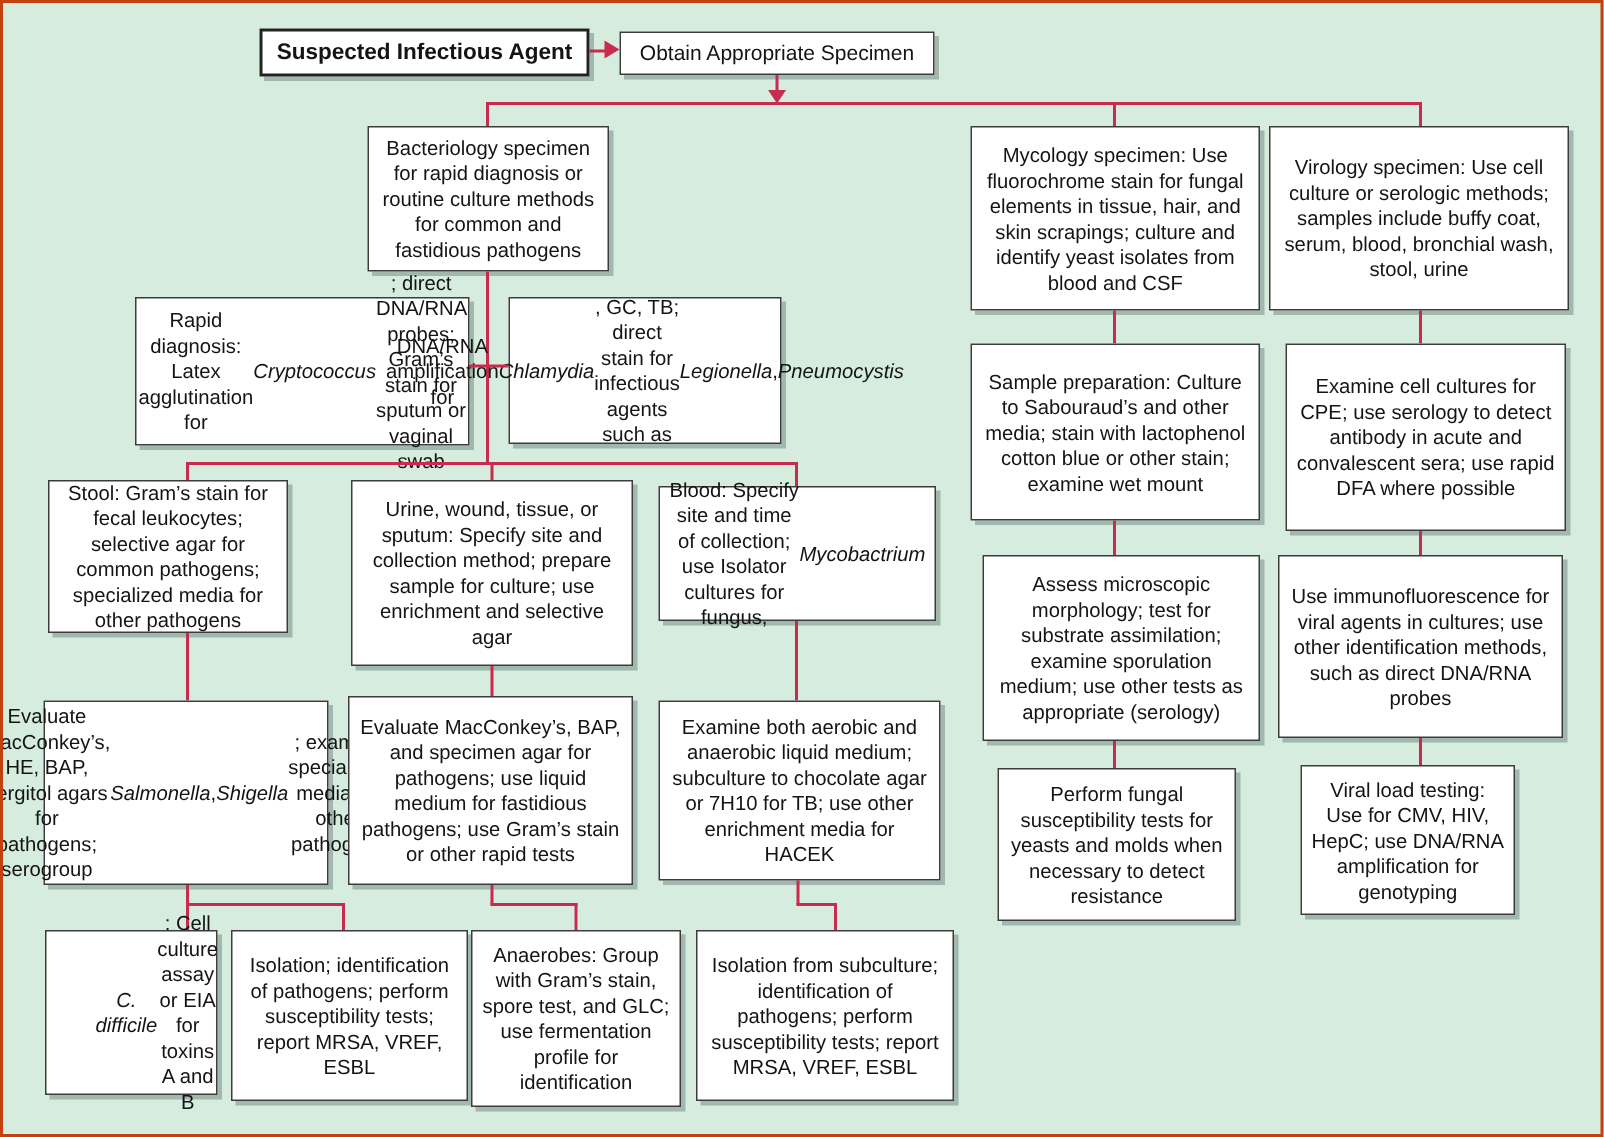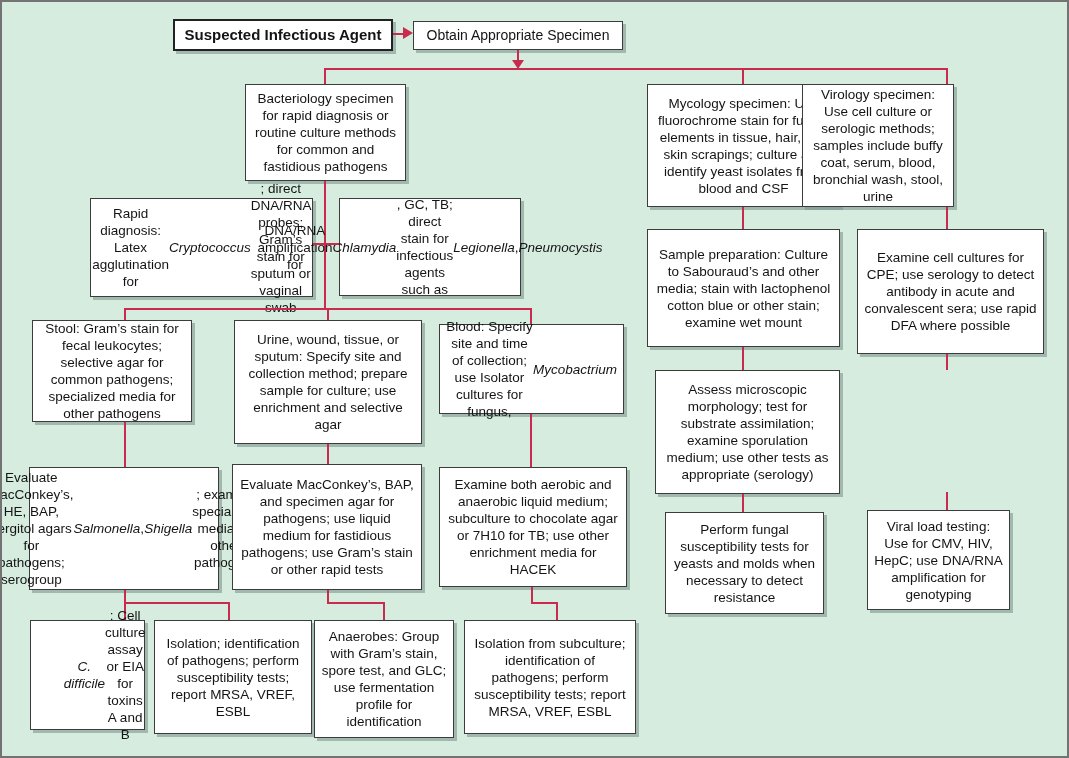--- a/index.html
+++ b/index.html
@@ -1,19 +1,19 @@
 <!DOCTYPE html>
 <html><head>
 <meta charset="utf-8">
 <style>
   html,body{margin:0;padding:0;}
   body{font-family:"Liberation Sans","DejaVu Sans",sans-serif;background:#d5ecdf;}
   #canvas{
     position:relative;width:1069px;height:758px;background:#d5ecdf;
-    border:2px solid #737373;box-sizing:border-box;overflow:hidden;
+    border:2px solid #c2410c;box-sizing:border-box;overflow:hidden;
   }
   .node{
     position:absolute;background:#ffffff;border:1.6px solid #3c3c3c;
     box-shadow:3px 3px 0 rgba(125,150,142,.6);
     display:flex;align-items:center;justify-content:center;text-align:center;
     font-size:13.5px;line-height:1.26;color:#141414;padding:4px 6px;box-sizing:border-box;
   }
   .node.title{font-weight:bold;font-size:15px;border:2px solid #222;}
   .node.toplabel{font-size:14px;}
   .hline,.vline{position:absolute;background:#c92b4e;}
@@ -130,26 +130,29 @@
     </div>
   <div class="vline" style="left:740px;top:345px;height:23px"></div>
   <div class="node" style="left:653px;top:368px;width:185px;height:124px">
       <span>Assess microscopic morphology; test for substrate assimilation; examine sporulation medium; use other tests as appropriate (serology)</span>
     </div>
   <div class="vline" style="left:740px;top:492px;height:18px"></div>
   <div class="node" style="left:663px;top:510px;width:159px;height:102px">
       <span>Perform fungal susceptibility tests for yeasts and molds when necessary to detect resistance</span>
     </div>
 
-  <div class="node" style="left:800px;top:82px;width:152px;height:123px">
+  <div class="node" style="left:844px;top:82px;width:200px;height:123px">
       <span>Virology specimen: Use cell culture or serologic methods; samples include buffy coat, serum, blood, bronchial wash, stool, urine</span>
     </div>
   <div class="vline" style="left:944px;top:205px;height:22px"></div>
   <div class="node" style="left:855px;top:227px;width:187px;height:125px">
       <span>Examine cell cultures for CPE; use serology to detect antibody in acute and convalescent sera; use rapid DFA where possible</span>
     </div>
   <div class="vline" style="left:944px;top:352px;height:16px"></div>
+  <div class="node" style="left:850px;top:368px;width:190px;height:122px">
+      <span>Use immunofluorescence for viral agents in cultures; use other identification methods, such as direct DNA/RNA probes</span>
+    </div>
   <div class="vline" style="left:944px;top:490px;height:18px"></div>
   <div class="node" style="left:865px;top:508px;width:143px;height:100px">
       <span>Viral load testing: Use for CMV, HIV, HepC; use DNA/RNA amplification for genotyping</span>
     </div>
 
 </div>
 
 </body></html>

